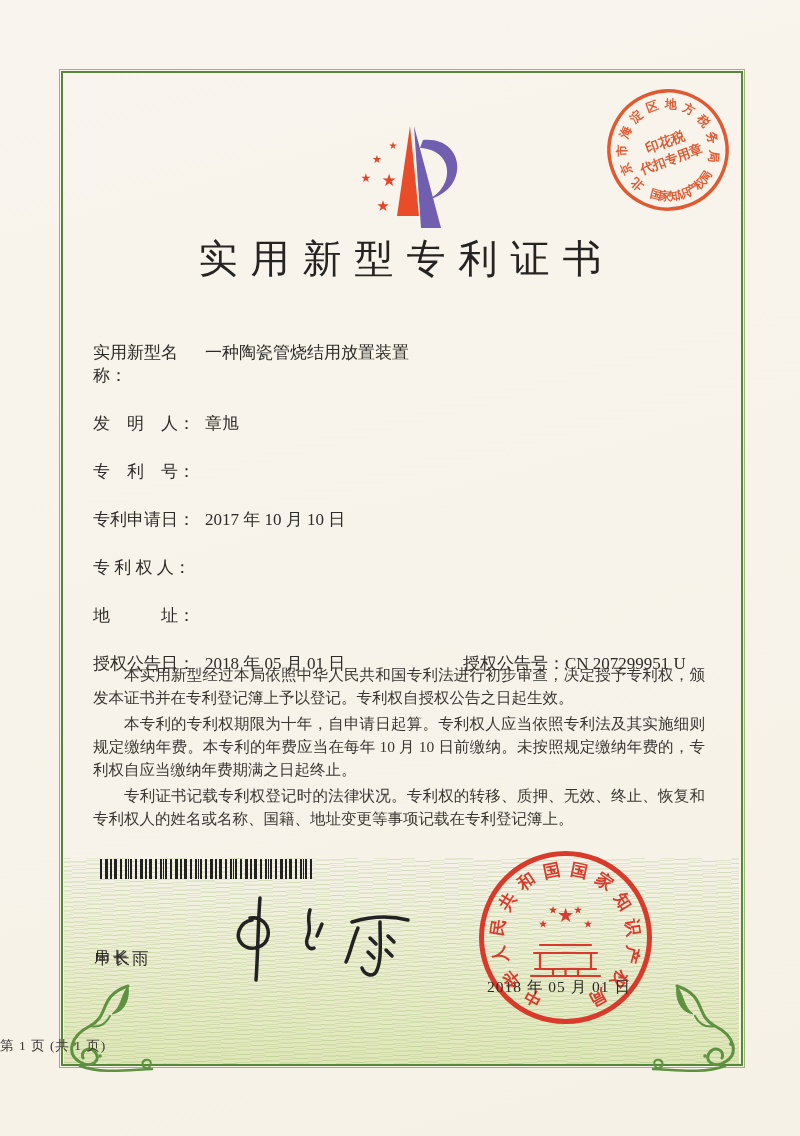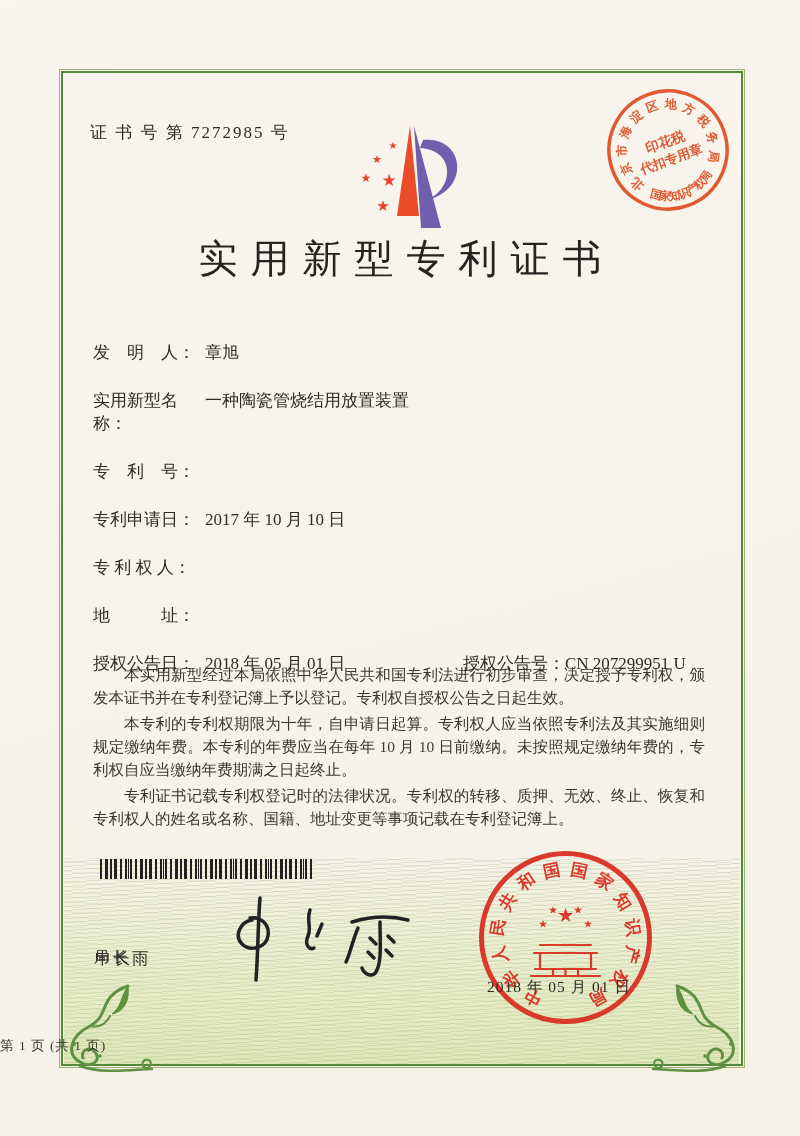--- a/index.html
+++ b/index.html
@@ -94,45 +94,44 @@
       <path d="M78,4 C48,14 60,34 40,44 C20,54 16,72 30,80 C42,87 52,78 45,70 C40,64 30,68 33,76" stroke-width="3"></path>
       <path d="M78,4 C70,16 72,24 62,32 C74,30 80,18 78,4 Z" fill="#5e9140" stroke-width="1"></path>
       <path d="M40,44 C50,46 56,42 60,34" stroke-width="2"></path>
       <path d="M30,84 C52,92 78,88 102,87" stroke-width="2.5"></path>
       <path d="M96,87 C103,84 102,76 95,78 C91,80 92,86 97,86" stroke-width="2"></path>
       <circle cx="24" cy="62" r="2" fill="#5e9140" stroke="none"></circle>
       <circle cx="50" cy="74" r="1.8" fill="#5e9140" stroke="none"></circle>
     </g>
   </svg>
 
-  <div class="cert-no">证 书 号 第 7272985 号</div>
 
   <svg class="logo" width="150" height="118" viewBox="0 0 150 118">
     <polygon points="75,10 84,100 62,100" fill="#ea4b28"></polygon>
     <polygon points="79,10 106,112 86,112" fill="#6f5fae"></polygon>
     <path d="M88,24 C130,20 136,74 92,84 C120,72 120,34 85,32 Z" fill="#6f5fae"></path>
     <g fill="#e8432a" class="star-glyph">
       <text x="58" y="33" font-size="10" text-anchor="middle">★</text>
       <text x="42" y="47" font-size="11" text-anchor="middle">★</text>
       <text x="31" y="66" font-size="12" text-anchor="middle">★</text>
       <text x="54" y="70" font-size="17" text-anchor="middle">★</text>
       <text x="48" y="95" font-size="15" text-anchor="middle">★</text>
     </g>
   </svg>
 
   <div class="title">实用新型专利证书</div>
 
   <div class="fields">
     <div class="field-row">
+      <span class="field-label">实用新型名称：</span>
+      <span class="field-value">一种陶瓷管烧结用放置装置</span>
+    </div>
+    <div class="field-row">
       <span class="field-label">发　明　人：</span>
       <span class="field-value">章旭</span>
-    </div>
-    <div class="field-row">
-      <span class="field-label">实用新型名称：</span>
-      <span class="field-value">一种陶瓷管烧结用放置装置</span>
     </div>
     <div class="field-row">
       <span class="field-label">专　利　号：</span>
     </div>
     <div class="field-row">
       <span class="field-label">专利申请日：</span>
       <span class="field-value">2017 年 10 月 10 日</span>
     </div>
     <div class="field-row">
       <span class="field-label">专 利 权 人：</span>

